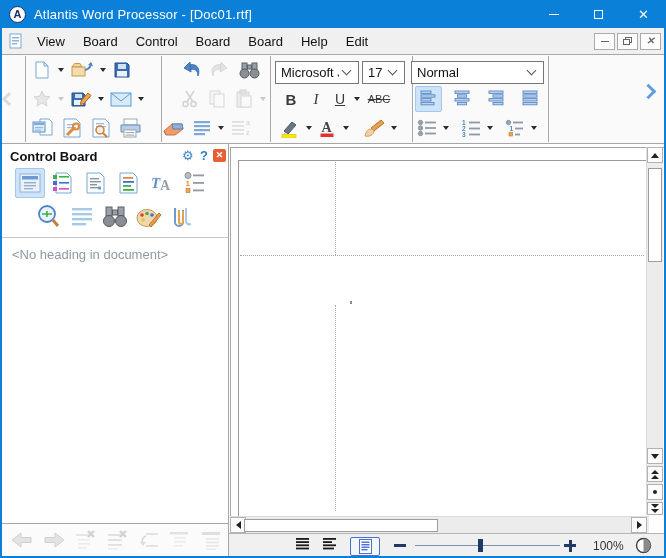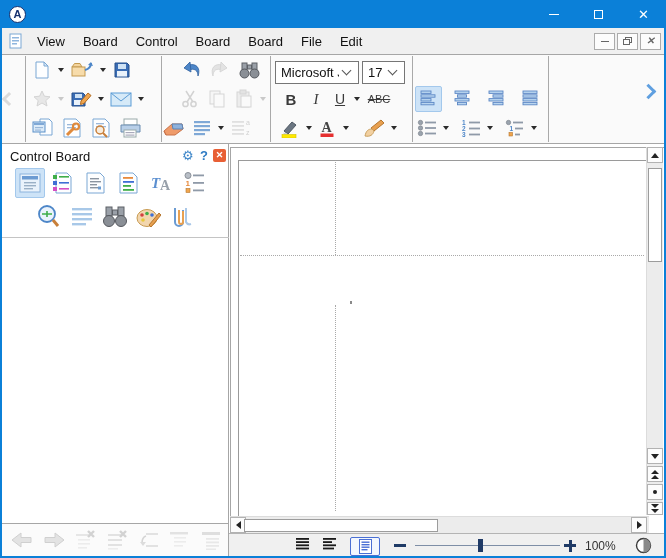--- a/index.html
+++ b/index.html
@@ -46,21 +46,21 @@
   .combo .cv{padding-left:5px;white-space:nowrap;overflow:hidden;flex:1;}
   .cchev{width:7px;height:7px;border-right:1.5px solid #555;border-bottom:1.5px solid #555;transform:rotate(45deg);margin:-3px 8px 0 4px;flex:none;}
   .bchar{font-size:15px;font-weight:bold;color:#3a3a3a;}
   .ichar{font-size:15px;font-style:italic;color:#3a3a3a;font-family:"Liberation Serif",serif;}
   .uchar{font-size:14px;text-decoration:underline;color:#3a3a3a;}
   .abcchar{font-size:11px;text-decoration:line-through;color:#3a3a3a;letter-spacing:0;}
   .sel{background:#cde3f7;border:1px solid #a3c8ec;border-radius:2px;}
 
   
   .panel{position:absolute;left:2px;top:144px;width:227px;height:379px;background:#fff;border-right:1px solid #a6a6a6;z-index:10;}
-  .phead{position:absolute;left:8px;top:5px;font-size:13px;font-weight:normal;color:#111;text-align:right;}
+  .phead{position:absolute;left:8px;top:5px;font-size:13px;font-weight:bold;color:#111;text-align:right;}
   .pgear{position:absolute;top:4px;font-size:13px;color:#3f87c9;}
   .phelp{position:absolute;top:4px;font-size:13px;font-weight:bold;color:#2f7bc4;}
   .pclose{position:absolute;top:5px;width:13px;height:13px;background:#e85f35;border-radius:2px;color:#fff;font-size:9px;font-weight:bold;line-height:13px;text-align:center;}
   .cbrow{position:absolute;display:flex;}
   .cbtab{width:30px;height:30px;display:flex;align-items:center;justify-content:center;margin-right:3px;border-radius:2px;}
   .psep{position:absolute;left:0;top:93px;width:227px;height:1px;background:#c4c4c4;}
   .pempty{position:absolute;left:10px;top:103px;font-size:13px;color:#8f9aa4;}
   .pbottom{position:absolute;left:2px;top:523px;width:227px;height:33px;background:#fbfbfb;border-top:1px solid #a6a6a6;border-right:1px solid #a6a6a6;display:flex;align-items:center;padding-left:6px;z-index:10;}
   .pbottom .btn{margin-right:4px;}
 
@@ -92,34 +92,35 @@
 
   
   .sbar{position:absolute;left:229px;top:533px;width:435px;height:23px;background:#f0f0f0;border-top:1px solid #b4b4b4;z-index:10;}
   .vm{position:absolute;top:3px;display:flex;align-items:center;justify-content:center;}
   .vmbox{width:30px;height:19px;border:1px solid #4a6fd4;border-radius:2px;background:#f2f7fe;display:flex;align-items:center;justify-content:center;}
   .zminus{position:absolute;left:165px;top:10px;width:12px;height:3px;background:#1f3a66;}
   .ztrack{position:absolute;left:186px;top:11px;width:145px;height:1px;background:#7e8ea6;}
   .zthumb{position:absolute;left:249px;top:5px;width:5px;height:13px;background:#1f3a66;}
   .zplus-h{position:absolute;left:335px;top:10px;width:12px;height:3px;background:#1f3a66;}
   .zplus-v{position:absolute;left:339.5px;top:5.5px;width:3px;height:12px;background:#1f3a66;}
-  .zpct{position:absolute;left:356px;top:5px;font-size:12px;color:#333;}
+  .zpct{position:absolute;left:364px;top:5px;font-size:12px;color:#333;}
   .contrast{position:absolute;left:406px;top:3px;}
   svg{display:block;}
 </style>
 </head>
 <body>
 
 <div class="w">
   <div class="edge l"></div>
   <div class="edge r"></div>
   <div class="edge b"></div>
 
   <div class="tbar">
     <div class="appico">A</div>
+    <div class="ttxt">Atlantis Word Processor - [Doc01.rtf]</div>
     <div class="wbtns">
       <div class="wbtn">
           <span class="glyph-min"></span>
         </div>
       <div class="wbtn">
           <span class="glyph-max"></span>
         </div>
       <div class="wbtn">
           <span class="glyph-x">✕</span>
         </div>
@@ -133,21 +134,21 @@
           <rect x="4" y="4" width="7" height="1.5" fill="#8fb6de"></rect>
           <rect x="4" y="7" width="7" height="1.5" fill="#8fb6de"></rect>
           <rect x="4" y="10" width="5" height="1.5" fill="#8fb6de"></rect>
         </svg>
     </span>
     <span class="mitem">View</span>
     <span class="mitem">Board</span>
     <span class="mitem">Control</span>
     <span class="mitem">Board</span>
     <span class="mitem">Board</span>
-    <span class="mitem">File</span>
+    <span class="mitem">Help</span>
     <span class="mitem">Edit</span>
     <span class="mwins">
       <span class="mwin">
           <i class="g-min2"></i>
         </span>
       <span class="mwin">
           <span class="g-rest">
             <i></i>
             <i></i>
           </span>
@@ -219,20 +220,24 @@
       <span class="combo" style="width:84px;">
           <span class="cv">Microsoft Jh</span>
           <span class="cchev"></span>
         </span>
       <span style="width:3px;"></span>
       <span class="combo" style="width:43px;">
           <span class="cv">17</span>
           <span class="cchev"></span>
         </span>
       <span style="width:6px;"></span>
+      <span class="combo" style="width:133px;">
+          <span class="cv">Normal</span>
+          <span class="cchev"></span>
+        </span>
     </div>
 
     <div class="grp" style="left:28px;top:30px;">
       <span class="btn">
         <svg width="20" height="20">
             <polygon points="10,2 12.4,7.2 18,7.8 13.8,11.6 15,17 10,14 5,17 6.2,11.6 2,7.8 7.6,7.2" fill="#e7e7e7" stroke="#d4d4d4"></polygon>
           </svg>
       </span>
         <span class="dd dis"></span>
       <span class="btn">
@@ -591,20 +596,21 @@
             <g fill="none" stroke-width="2">
               <path d="M7 3v14a4 4 0 008 0V5" stroke="#6b9bd2"></path>
               <path d="M11 5v12a2 2 0 004 0V6" stroke="#e8a050"></path>
               <path d="M18 3v14a4 4 0 005 2" stroke="#aac8e8"></path>
             </g>
           </svg>
       </span>
     </div>
 
     <div class="psep"></div>
+    <div class="pempty">&lt;No heading in document&gt;</div>
   </div>
 
   <div class="pbottom">
     <span class="btn">
       <svg width="24" height="20">
           <path d="M11 3v4.5h10v5H11V17l-9-7z" fill="#e3e3e3" stroke="#d0d0d0"></path>
         </svg>
     </span>
     <span class="btn">
       <svg width="24" height="20">

